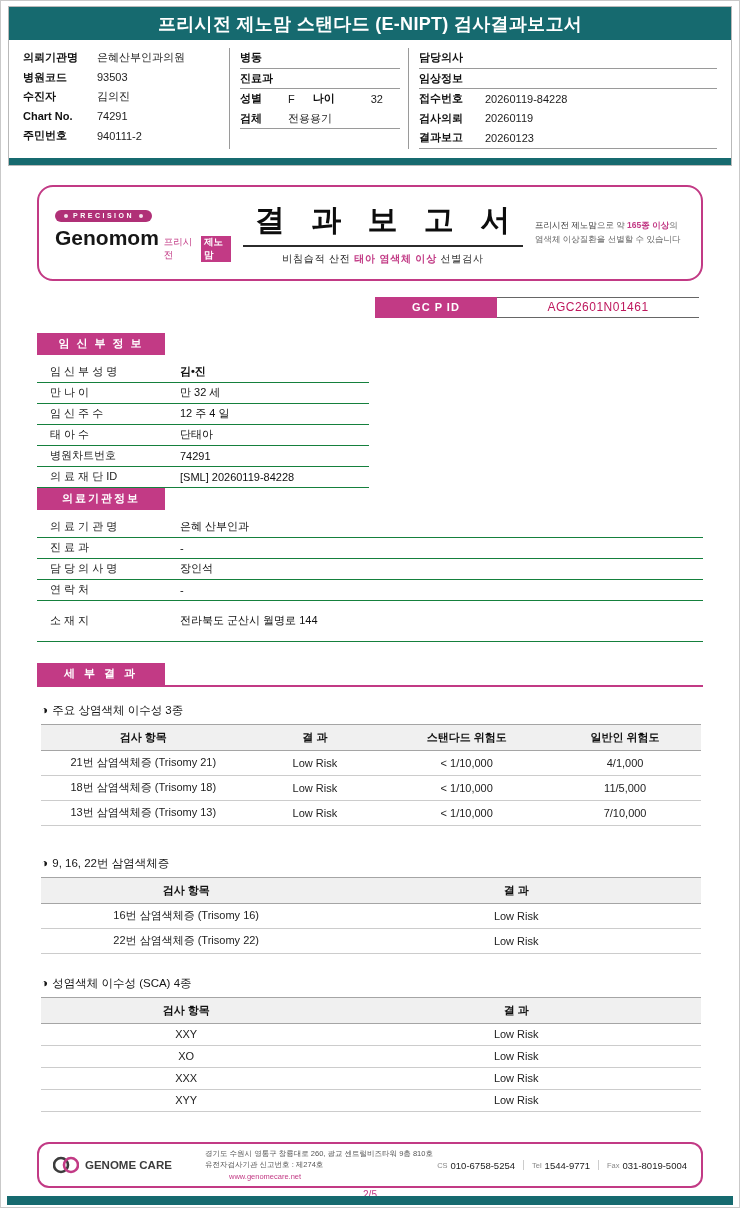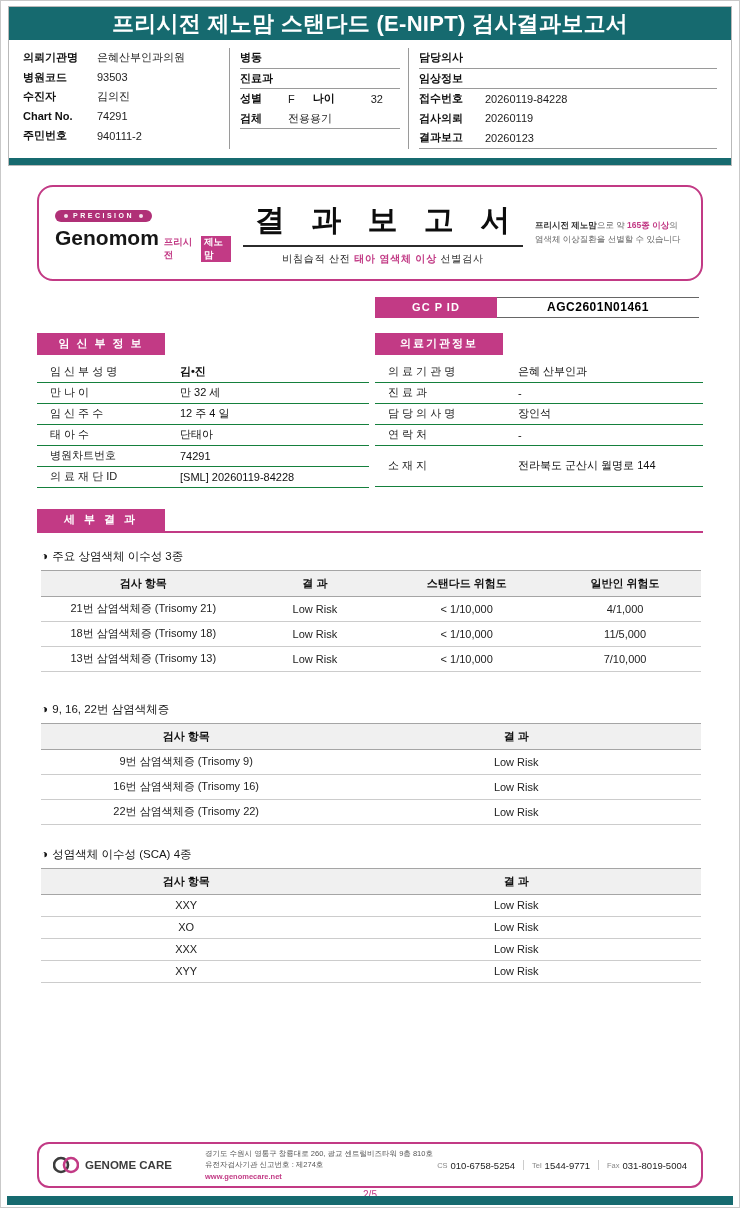--- a/index.html
+++ b/index.html
@@ -5,21 +5,21 @@
   :root{
     --teal:#166a6f;
     --magenta:#c23a85;
   }
   html,body{margin:0;padding:0;background:#fff;}
   body{font-family:"Liberation Sans", sans-serif;}
   .page{position:relative;width:740px;height:1208px;box-sizing:border-box;border:1px solid #c9c9c9;background:#fff;overflow:hidden;}
 
   
   .header-box{margin:5px 7px 0;border:1px solid #b9b9b9;}
-  .topbar{height:33px;background:var(--teal);color:#fff;display:flex;align-items:center;justify-content:center;font-size:22px;font-weight:bold;letter-spacing:.3px;}
+  .topbar{height:33px;background:var(--teal);color:#fff;display:flex;align-items:center;justify-content:center;font-size:18px;font-weight:bold;letter-spacing:.3px;}
   .pheader{display:flex;padding:8px 0 9px 14px;}
   .ph-col1{width:206px;}
   .ph-col2{width:160px;border-left:1px solid #9a9a9a;padding:0 8px 0 10px;}
   .ph-col3{flex:1;border-left:1px solid #9a9a9a;padding:0 14px 0 10px;}
   .ph-row{display:flex;align-items:center;height:19.5px;font-size:11px;}
   .ph-label{font-weight:bold;color:#101010;flex-shrink:0;}
   .ph-col1 .ph-label{width:74px;}
   .ph-col2 .ph-label{width:48px;}
   .ph-col3 .ph-label{width:66px;}
   .ph-value{color:#1c1c1c;}
@@ -28,37 +28,37 @@
 
   .header-bottom{height:7px;background:var(--teal);}
 
   
   .report-box{margin:19px 36px 0;height:96px;box-sizing:border-box;border:2.5px solid var(--magenta);border-radius:16px;display:flex;align-items:center;padding:0 16px;}
   .logo-block{width:176px;}
   .precision-badge{display:inline-flex;align-items:center;gap:5px;background:#b03077;color:#fff;border-radius:9px;padding:2.5px 9px;font-size:7px;font-weight:bold;letter-spacing:2.5px;margin-bottom:4px;}
   .badge-dot{width:4px;height:4px;border-radius:50%;background:#fff;opacity:.85;}
   .brand-line{display:flex;align-items:baseline;gap:5px;}
   .brand-name{font-size:21px;font-weight:bold;color:#161616;}
-  .brand-sub1{font-size:9.5px;color:var(--magenta);font-weight:bold;}
+  .brand-sub1{font-size:9.5px;color:var(--magenta);font-weight:normal;}
   .brand-sub2{font-size:9.5px;color:#fff;background:var(--magenta);font-weight:bold;padding:0 3px;}
   .center-title{flex:1;text-align:center;}
   .report-name{display:inline-block;font-size:30px;font-weight:bold;letter-spacing:9px;color:#0d0d0d;border-bottom:2.5px solid #2b2b2b;padding:0 4px 4px 12px;}
   .report-desc{margin-top:5px;font-size:10px;color:#222;letter-spacing:.8px;}
   .report-desc .em{color:var(--magenta);font-weight:bold;}
   .note{width:150px;font-size:8.5px;color:#666;line-height:1.55;}
-  .note .strong{color:#333;font-weight:bold;}
+  .note .strong{color:#333;font-weight:normal;}
   .note .em{color:var(--magenta);font-weight:bold;}
 
   
   .gcpid{margin:16px 40px 0 374px;display:flex;height:21px;}
   .gcpid-label{width:122px;background:var(--magenta);color:#fff;font-size:11px;font-weight:bold;display:flex;align-items:center;justify-content:center;letter-spacing:1px;}
-  .gcpid-value{flex:1;border-top:1.5px solid #666;border-bottom:1.5px solid #666;display:flex;align-items:center;justify-content:center;font-size:12px;font-weight:bold;letter-spacing:.5px;color:#000000;}
-
-  
-  .info-wrap{display:flex;margin:15px 36px 0;}
+  .gcpid-value{flex:1;border-top:1.5px solid #666;border-bottom:1.5px solid #666;display:flex;align-items:center;justify-content:center;font-size:12px;font-weight:normal;letter-spacing:.5px;color:#be185d;}
+
+  
+  .info-wrap{display:flex;margin:15px 36px 0;flex-direction:column;}
   .info-col-left{width:332px;margin-right:6px;}
   .info-col-right{flex:1;}
   .sec-badge{width:128px;background:var(--magenta);color:#fff;text-align:center;font-size:11px;font-weight:bold;letter-spacing:2px;padding:3.5px 0;}
   .info-table{margin-top:7px;}
   .info-row{display:flex;align-items:center;min-height:20px;border-bottom:1px solid #15803d;font-size:11px;}
   .info-label{width:130px;padding-left:13px;color:#222;flex-shrink:0;}
   .info-value{flex:1;color:#101010;}
   .info-row.tall{min-height:40px;}
   .bold{font-weight:bold;}
 
@@ -71,21 +71,21 @@
   .mt22{margin-top:22px;}
   .rtable{width:660px;margin:6px 40px 0;border-collapse:collapse;font-size:11px;text-align:center;table-layout:fixed;}
   .rtable th{background:#f0f0f0;font-weight:bold;padding:5px 0;border-top:1.5px solid #a5a5a5;border-bottom:1px solid #a5a5a5;color:#111;}
   .rtable td{padding:4.5px 0;border-bottom:1px solid #cccccc;color:#222;}
 
   
   .footer-box{position:absolute;left:36px;right:36px;top:1141px;height:46px;box-sizing:border-box;border:2px solid var(--magenta);border-radius:12px;display:flex;align-items:center;padding:0 14px;background:#fff;}
   .gc-logo{display:flex;align-items:center;gap:6px;width:152px;flex-shrink:0;}
   .gc-logo-text{font-size:11.5px;font-weight:bold;color:#3c3c3c;}
   .footer-addr{font-size:7.5px;color:#555;line-height:1.5;}
-  .footer-site{color:var(--magenta);font-weight:bold;}
+  .footer-site{color:var(--magenta);font-weight:normal;margin-left:24px;}
   .footer-contacts{margin-left:auto;display:flex;align-items:center;font-size:9.5px;color:#222;white-space:nowrap;}
   .fc-label{font-size:7.5px;color:#888;margin-right:3px;}
   .fc-sep{width:1px;height:10px;background:#ccc;margin:0 8px;}
 
   .page-num{position:absolute;top:1188px;left:0;right:0;text-align:center;font-size:10px;color:var(--magenta);}
   .bottom-bar{position:absolute;left:6px;right:6px;bottom:2px;height:9px;background:var(--teal);}
 </style>
 </head>
 <body>
 
@@ -303,24 +303,20 @@
         <col style="width:44%">
         <col style="width:56%">
       </colgroup>
     <thead>
       <tr>
         <th>검사 항목</th>
         <th>결 과</th>
       </tr>
     </thead>
     <tbody>
-      <tr>
-        <td>9번 삼염색체증 (Trisomy 9)</td>
-        <td>Low Risk</td>
-      </tr>
       <tr>
         <td>16번 삼염색체증 (Trisomy 16)</td>
         <td>Low Risk</td>
       </tr>
       <tr>
         <td>22번 삼염색체증 (Trisomy 22)</td>
         <td>Low Risk</td>
       </tr>
     </tbody>
   </table>

